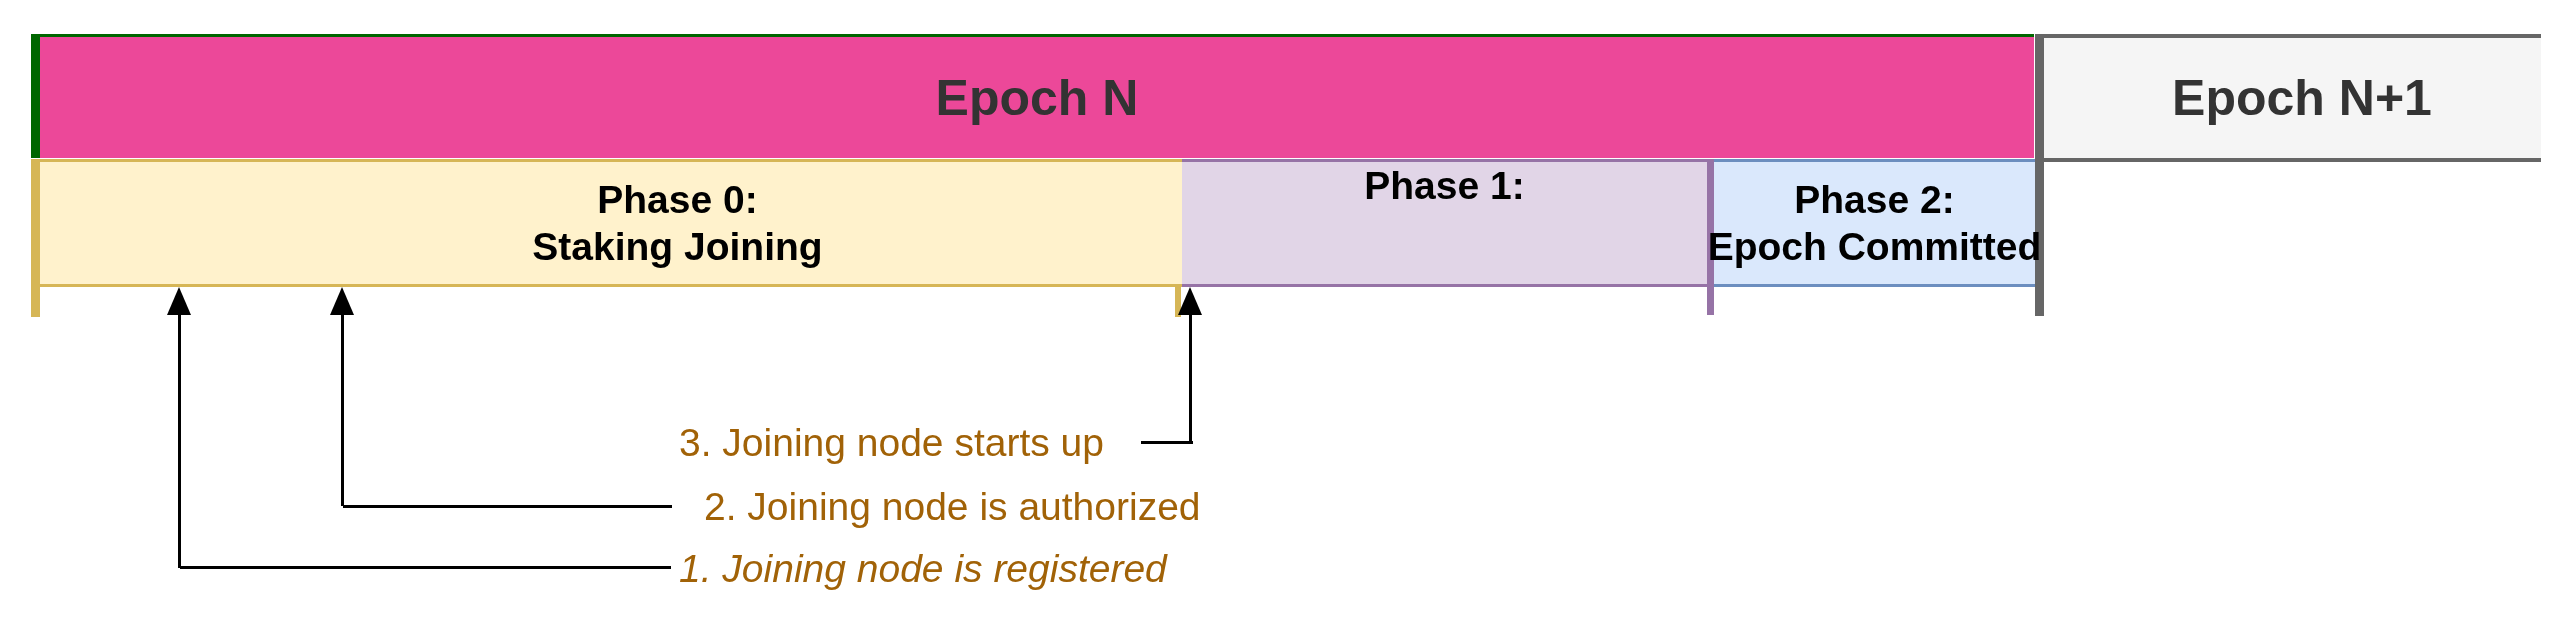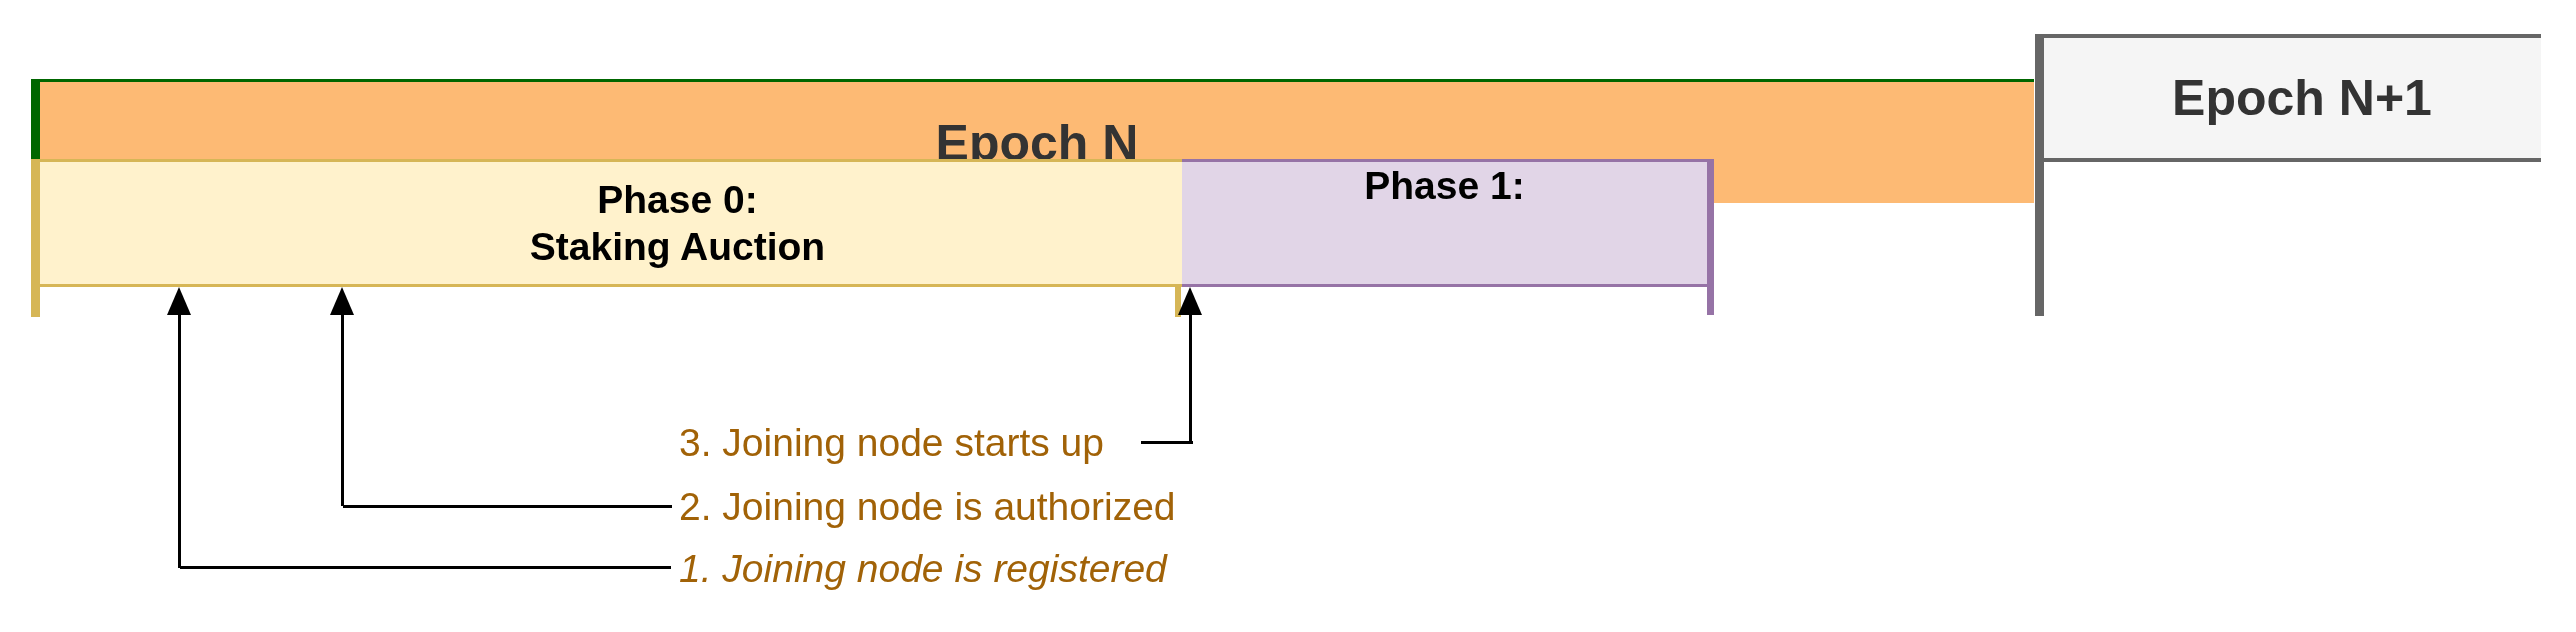--- a/index.html
+++ b/index.html
@@ -8,24 +8,24 @@
     width:2576px;height:632px;
     background:#ffffff;
     font-family:"Liberation Sans", sans-serif;
     overflow:hidden;
   }
   .abs{position:absolute;box-sizing:border-box;}
 
   
   .epoch-n{
     left:31px;top:34px;width:2003px;height:124px;
-    background:#fdba74;
+    background:#ec4899;
     border-top:3.9px solid #006600;
     border-left:9.4px solid #006600;
-    display:flex;align-items:center;justify-content:center;margin-top:45px;
+    display:flex;align-items:center;justify-content:center;
   }
   .epoch-n1{
     left:2044px;top:34px;width:497px;height:128px;
     background:#f5f5f5;
     border-top:4.7px solid #666666;
     border-bottom:4.7px solid #666666;
     display:flex;align-items:center;justify-content:center;padding-left:19px;
   }
   .epoch-title{
     font-size:50px;font-weight:bold;color:#333333;white-space:nowrap;
@@ -85,47 +85,51 @@
   .shaft-3{left:1189px;top:314px;width:3.1px;height:130px;}
   .hline-1{left:180px; top:566px;width:491px;height:3.1px;}
   .hline-2{left:343px; top:505px;width:329px;height:3.1px;}
   .hline-3{left:1141px;top:441px;width:52px; height:3.1px;}
 
   .note{
     left:679px;
     font-size:39px;line-height:39px;color:#a16207;white-space:nowrap;
   }
   .note-3{top:423px;}
-  .note-2{top:487px;}
+  .note-2{top:487px;margin-left:25px;}
   .note-1{top:549px;font-style:italic;}
 </style>
 </head>
 <body>
 
 <div class="canvas">
 
   <div class="abs epoch-n">
     <span class="epoch-title">Epoch N</span>
   </div>
 
   <div class="abs epoch-divider"></div>
 
   <div class="abs epoch-n1">
     <span class="epoch-title">Epoch N+1</span>
   </div>
 
   <div class="abs phase phase-0">
     <div class="phase-line">Phase 0:</div>
-    <div class="phase-line">Staking Auction</div>
+    <div class="phase-line">Staking Joining</div>
   </div>
 
   <div class="abs phase phase-1">
     <div class="phase-line">Phase 1:</div>
   </div>
 
+  <div class="abs phase phase-2">
+    <div class="phase-line">Phase 2:</div>
+    <div class="phase-line">Epoch Committed</div>
+  </div>
 
   <div class="abs tail-gold-left"></div>
   <div class="abs tail-gold-right"></div>
   <div class="abs tail-purple"></div>
 
   <div class="abs arrow-head head-1"></div>
   <div class="abs vline shaft-1"></div>
   <div class="abs hline hline-1"></div>
   <div class="abs note note-1">1. Joining node is registered</div>
 

